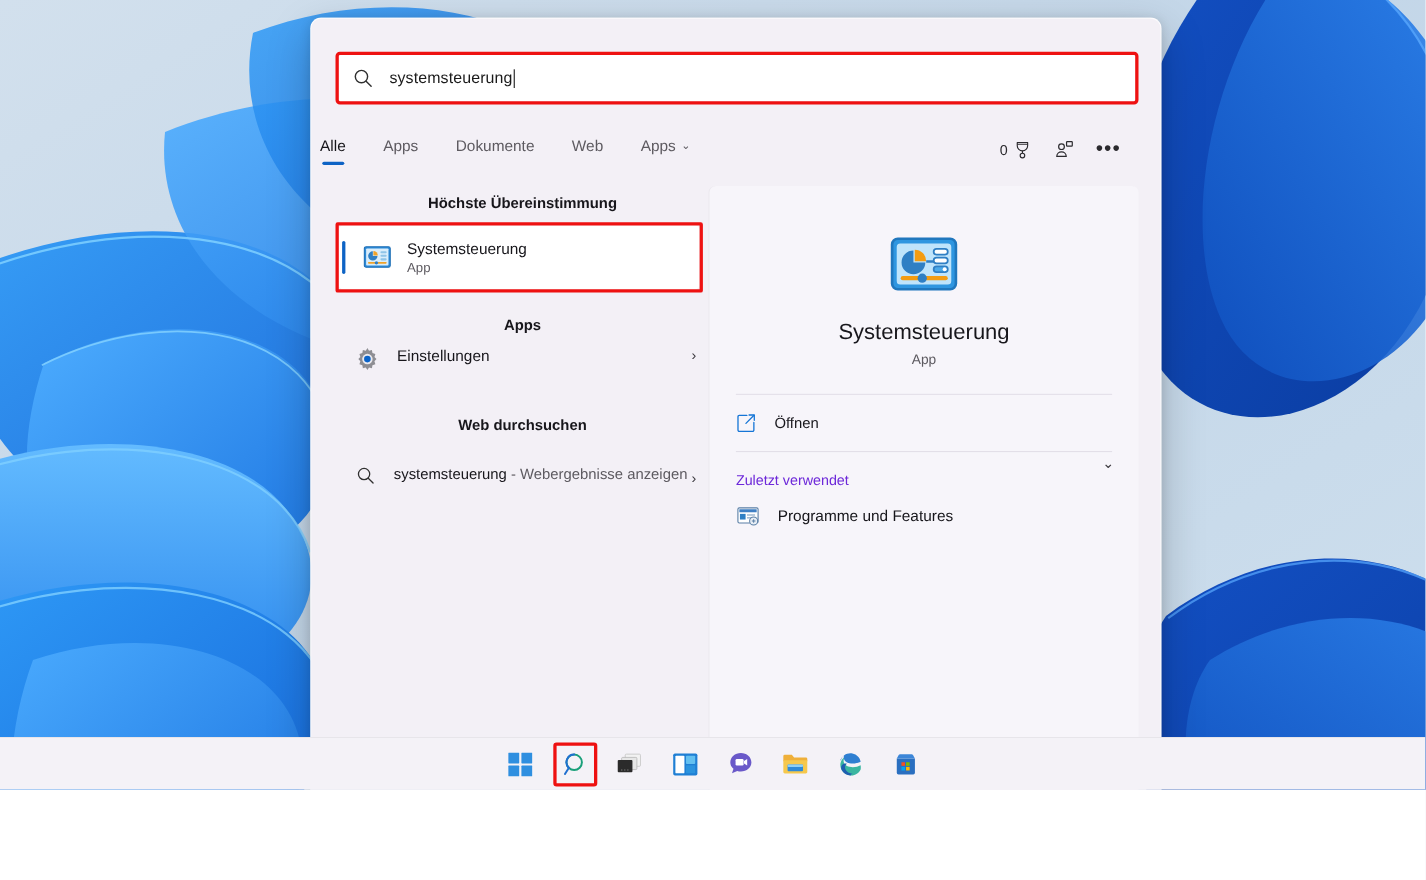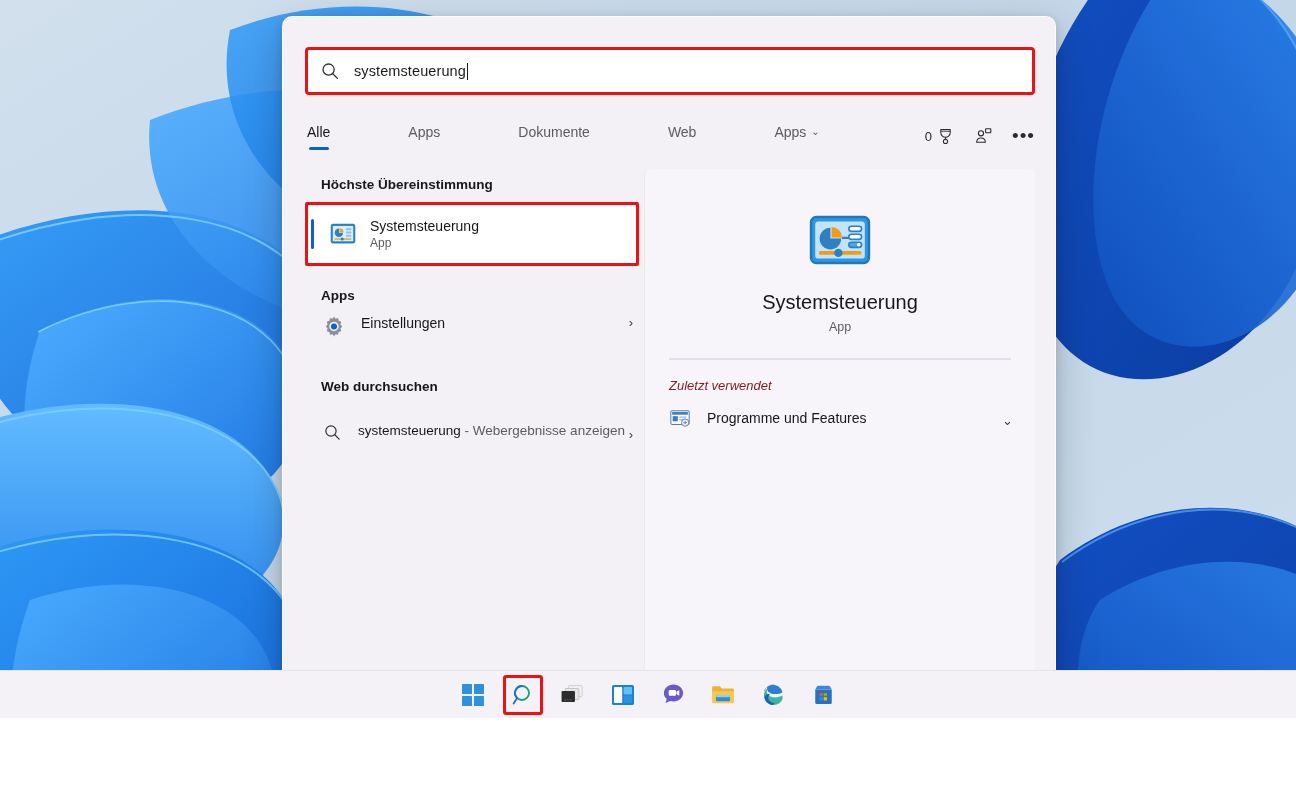--- a/index.html
+++ b/index.html
@@ -57,23 +57,23 @@
   .caret {
     display: inline-block;
     width: 1px; height: 17px;
     background: #1b1b1b;
     margin-left: 1px;
     vertical-align: -3px;
   }
 
   
   #tabs {
-    position: absolute; left: 22px; top: 104px;
+    position: absolute; left: 6px; top: 104px;
     width: 730px; height: 40px;
-    display: flex; align-items: flex-start; gap: 44px;
+    display: flex; align-items: flex-start;
   }
   .tab {
     position: relative;
     font-size: 14px; color: #5d5a60;
     padding: 3px 2px 10px 2px;
     margin-right: 30px;
     cursor: default;
     white-space: nowrap;
   }
   .tab.active { color: #16151a; }
@@ -96,20 +96,21 @@
 
   
   #results {
     position: absolute;
     left: 22px; top: 150px;
     width: 340px; height: 560px;
   }
   .section-head {
     font-size: 13.5px; font-weight: bold; color: #17161b;
     padding: 10px 16px 10px 16px;
+    text-align: center;
   }
 
   
   #best-match-wrap { position: relative; width: 334px; height: 64px; margin-left: 0; }
   #best-match-highlight {
     position: absolute; inset: 0;
     border: 3px solid #ee1111; border-radius: 2px;
   }
   #best-match {
     position: absolute; left: 3px; top: 3px;
@@ -156,21 +157,21 @@
     border-radius: 6px 6px 0 0;
     box-shadow: -1px 0 0 rgba(0,0,0,0.03);
   }
   #preview-icon { margin: 40px auto 0 auto; width: 64px; height: 64px; display: block; }
   #preview-title { text-align: center; font-size: 20px; color: #17161b; margin-top: 18px; }
   #preview-sub { text-align: center; font-size: 12.5px; color: #5d5a60; margin-top: 6px; }
   .divider { height: 1px; background: #e3dfe8; margin: 24px 24px 0 24px; }
   .action-row { display: flex; align-items: center; padding: 16px 24px; }
   .action-label { font-size: 13.5px; color: #17161b; margin-left: 16px; }
   #expand-chev { position: absolute; right: 22px; font-size: 13px; color: #3d3b40; }
-  .recent-head { font-size: 13px; color: #7f1d1d; padding: 18px 24px 0 24px; font-style: italic; }
+  .recent-head { font-size: 13px; color: #6d28d9; padding: 18px 24px 0 24px; }
   .recent-row { display: flex; align-items: center; padding: 14px 24px 0 24px; }
   .recent-label { font-size: 14px; color: #17161b; margin-left: 16px; }
 
   
   #taskbar {
     position: absolute; left: 0; bottom: 0;
     width: 1296px; height: 48px;
     background: #f4f2f7;
     border-top: 1px solid rgba(0,0,0,0.05);
     display: flex; align-items: center; justify-content: center;
@@ -364,20 +365,28 @@
         <rect x="20.4" y="16.6" width="6.4" height="2.6" rx="1.3" fill="#4aa8e8" stroke="#2f7fc4" stroke-width="0.8"></rect>
         <circle cx="25.4" cy="17.9" r="0.9" fill="#ffffff"></circle>
         <rect x="5.4" y="21" width="21.4" height="1.9" rx="0.95" fill="#f39c12"></rect>
         <circle cx="15.2" cy="21.95" r="2.1" fill="#2f7fc4"></circle>
       </svg>
       <div id="preview-title">Systemsteuerung</div>
       <div id="preview-sub">App</div>
 
       <div class="divider"></div>
 
+      <div class="action-row">
+        <svg width="19" height="19" viewBox="0 0 20 20">
+          <path d="M10.5 2.8H3.2A1.2 1.2 0 0 0 2 4v12.8A1.2 1.2 0 0 0 3.2 18H16a1.2 1.2 0 0 0 1.2-1.2V9.5" fill="none" stroke="#1575d6" stroke-width="1.25" stroke-linecap="round"></path>
+          <path d="M12.6 2.4h5v5" fill="none" stroke="#1575d6" stroke-width="1.25" stroke-linecap="round" stroke-linejoin="round"></path>
+          <line x1="17.3" y1="2.7" x2="9.6" y2="10.4" stroke="#1575d6" stroke-width="1.25" stroke-linecap="round"></line>
+        </svg>
+        <span class="action-label">Öffnen</span>
+      </div>
 
       <div class="divider" style="margin-top:0"></div>
       <span id="expand-chev" style="top:244px">⌄</span>
 
       <div class="recent-head">Zuletzt verwendet</div>
 
       <div class="recent-row">
         <svg width="22" height="22" viewBox="0 0 24 24">
           <rect x="2" y="4" width="20" height="15" rx="1.4" fill="#ffffff" stroke="#5a7fa6" stroke-width="1.1"></rect>
           <rect x="3.4" y="5.4" width="17.2" height="3" fill="#3f7fc4"></rect>

